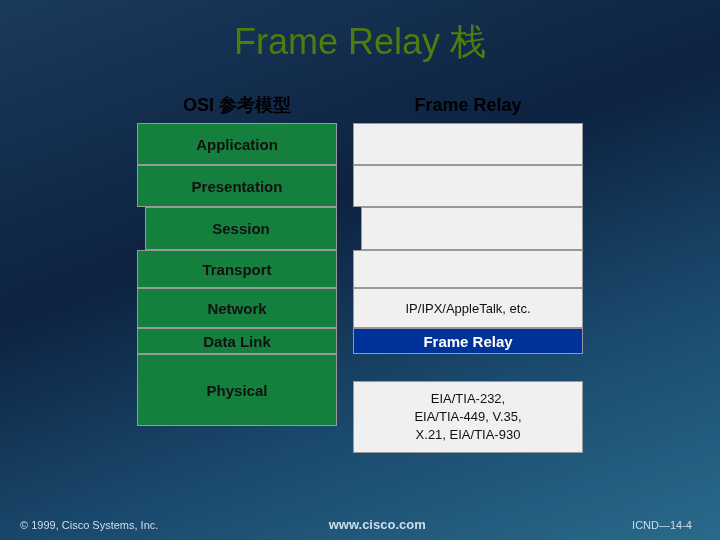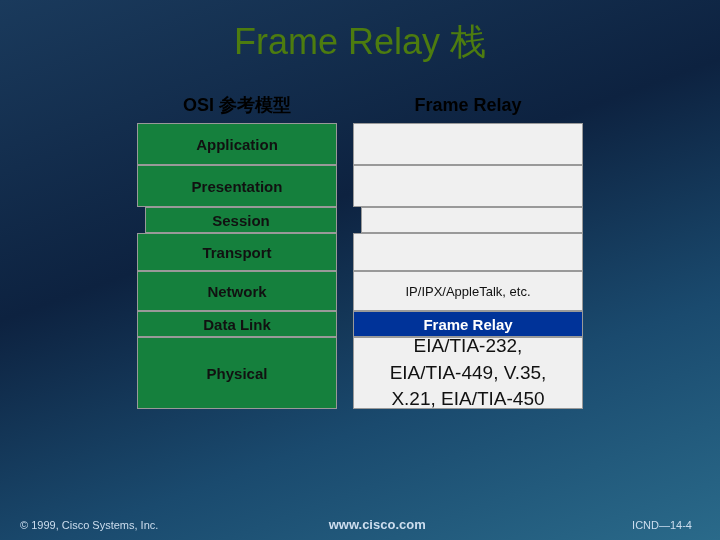--- a/index.html
+++ b/index.html
@@ -96,26 +96,27 @@
     .fr-cell.highlight-blue {
       background: #003399;
       color: #ffffff;
       font-weight: bold;
       font-size: 15px;
     }
 
     .fr-cell.multiline {
       flex-direction: column;
       line-height: 1.4;
-      font-size: 19px;
+      font-size: 13px;
+      margin-top: 27px;
     }
 
     .row-application { height: 42px; }
     .row-presentation { height: 42px; }
-    .row-session { height: 26px; margin-left: 8px; }
+    .row-session { height: 43px; margin-left: 8px; }
     .row-transport { height: 38px; }
     .row-network { height: 40px; }
     .row-datalink { height: 26px; }
     .row-physical { height: 72px; }
 
     .footer {
       position: absolute;
       bottom: 8px;
       left: 0;
       right: 8px;
@@ -168,21 +169,21 @@
 
   <div class="fr-cell row-application"></div>
       <div class="fr-cell row-presentation"></div>
       <div class="fr-cell row-session"></div>
       <div class="fr-cell row-transport"></div>
       <div class="fr-cell row-network">IP/IPX/AppleTalk, etc.</div>
       <div class="fr-cell highlight-blue row-datalink">Frame Relay</div>
       <div class="fr-cell multiline row-physical">
         <span>EIA/TIA-232,</span>
         <span>EIA/TIA-449, V.35,</span>
-        <span>X.21, EIA/TIA-450</span>
+        <span>X.21, EIA/TIA-930</span>
       </div>
     </div>
 </div>
 
 <div class="footer">
   <span class="footer-left">© 1999, Cisco Systems, Inc.</span>
   <span class="footer-center">www.cisco.com</span>
   <span class="footer-right">ICND—14-4</span>
 </div>
 

